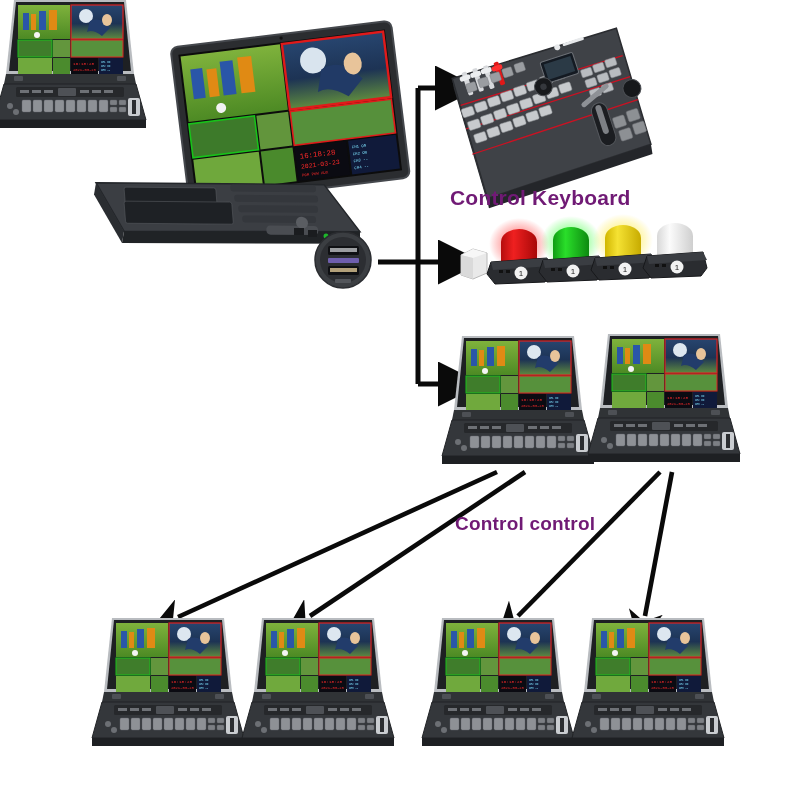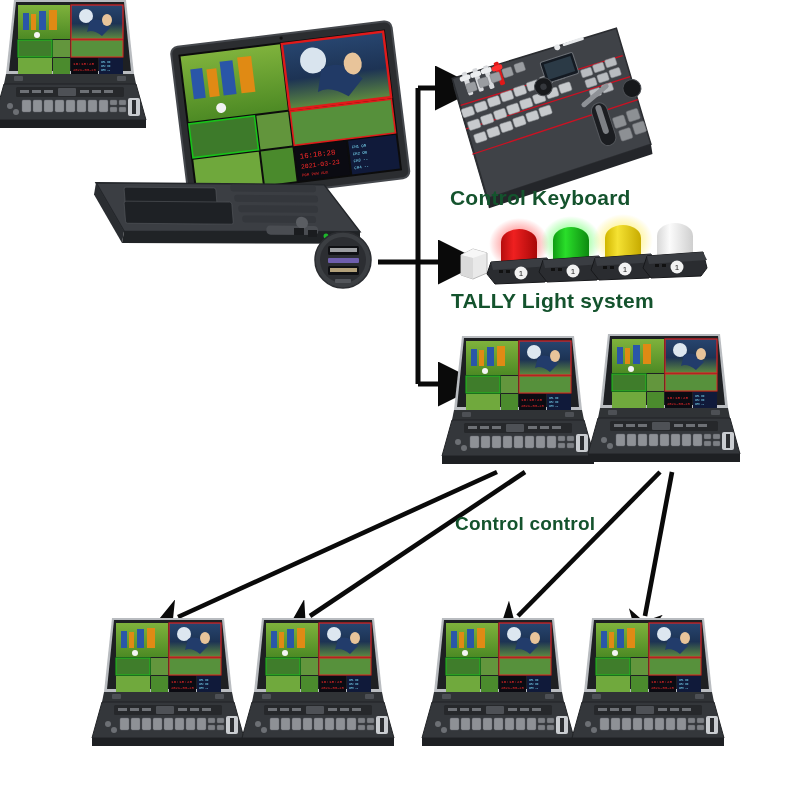--- a/index.html
+++ b/index.html
@@ -1,19 +1,19 @@
 <!DOCTYPE html>
 <html><head>
 <meta charset="utf-8">
 <style>
   html,body{margin:0;padding:0;background:#ffffff;}
   body{width:800px;height:800px;position:relative;overflow:hidden;
        font-family:"Liberation Sans","DejaVu Sans",sans-serif;}
   #stage{position:absolute;left:0;top:0;width:800px;height:800px;background:#fff;}
-  .lbl{position:absolute;font-weight:bold;color:#14532d;letter-spacing:.2px;white-space:nowrap;}
+  .lbl{position:absolute;font-weight:bold;color:#701a75;letter-spacing:.2px;white-space:nowrap;}
   #lbl-keyboard{left:450px;top:186px;font-size:21px;}
   #lbl-tally{left:451px;top:289px;font-size:21px;}
   #lbl-switcher{left:455px;top:513px;font-size:19px;}
   svg.layer{position:absolute;left:0;top:0;width:800px;height:800px;overflow:visible;}
 </style>
 </head>
 <body>
 
 <div id="stage">
 
@@ -438,15 +438,14 @@
       <rect x="132" y="100" width="4" height="14" fill="#2b2d30"></rect>
 
       <g fill="#6c6f74">
           <circle cx="10" cy="106" r="3"></circle>
           <circle cx="16" cy="112" r="3"></circle>
         </g>
     </g>
   </svg>
 
   <div class="lbl" id="lbl-keyboard">Control Keyboard</div>
-  <div class="lbl" id="lbl-tally">TALLY Light system</div>
   <div class="lbl" id="lbl-switcher">Control control</div>
 </div>
 
 </body></html>

